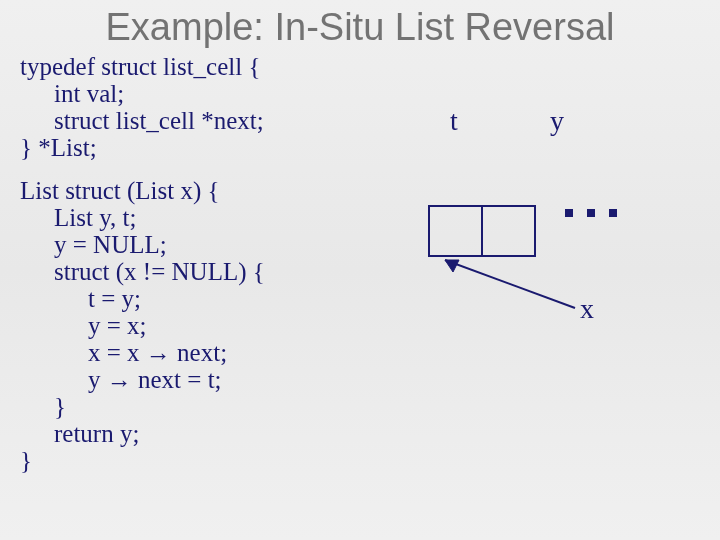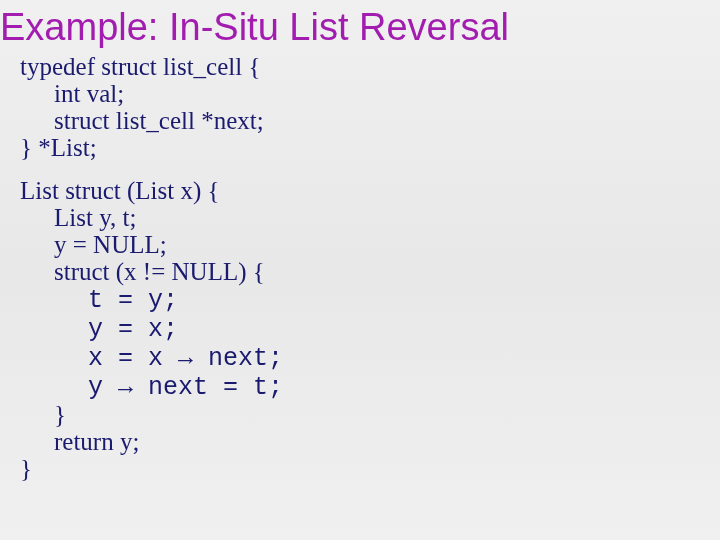--- a/index.html
+++ b/index.html
@@ -9,43 +9,43 @@
     height: 540px;
     background: linear-gradient(180deg, #f0f0f0 0%, #e8e8e8 50%, #f0f0f0 100%);
     font-family: "Times New Roman", serif;
     color: #1a1a6f;
     position: relative;
     overflow: hidden;
   }
   .title {
     font-family: "Comic Sans MS", cursive, sans-serif;
     font-size: 38px;
-    color: #a21caf;
-    text-align: left;
+    color: #737373;
+    text-align: center;
     padding-top: 6px;
     padding-bottom: 4px;
     font-weight: normal;
   }
   .content {
     display: flex;
-    flex-direction: column;
+    flex-direction: row;
     padding: 0 20px;
   }
   .left-col {
     flex: 0 0 360px;
   }
   .code-block {
     font-size: 25px;
     line-height: 1.08;
     white-space: pre;
     color: #1a1a6f;
     margin-bottom: 16px;
   }
   .indent1 { padding-left: 34px; display: inline-block; }
-  .indent2 { padding-left: 68px; display: inline-block; font-family: Liberation Mono, monospace; }
+  .indent2 { padding-left: 68px; display: inline-block; }
   .right-col {
     flex: 1;
     position: relative;
   }
   .var-t {
     position: absolute;
     top: 52px;
     left: 70px;
     font-size: 28px;
   }

